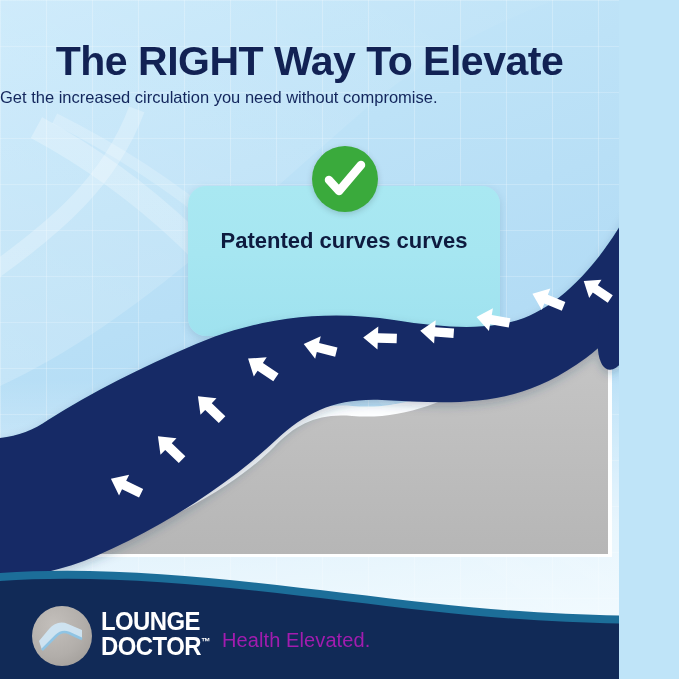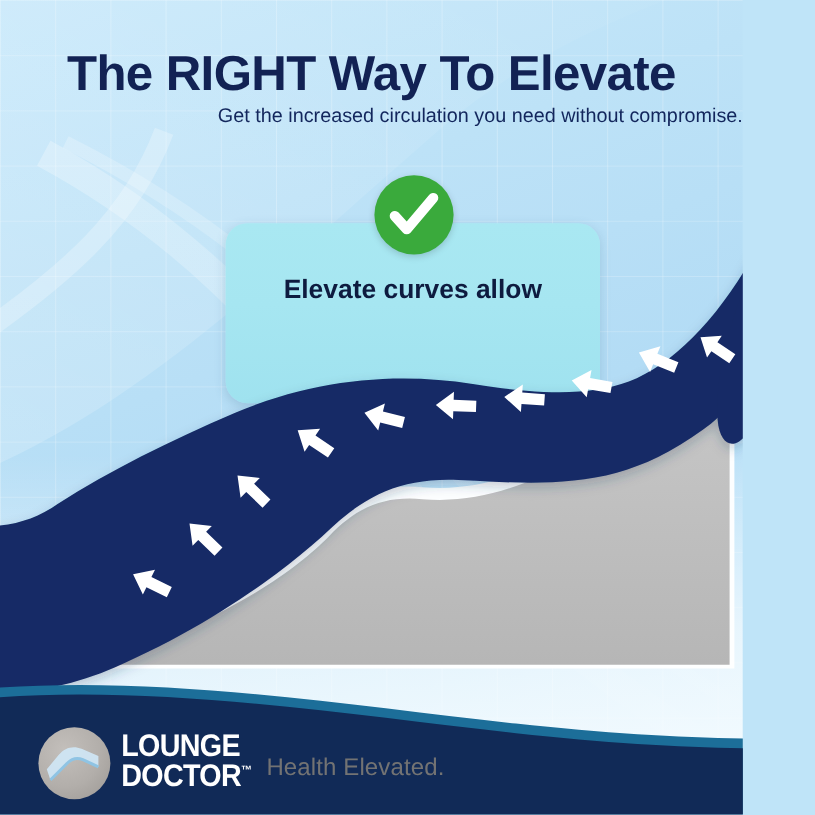--- a/index.html
+++ b/index.html
@@ -30,21 +30,21 @@
     background:linear-gradient(to bottom,rgba(255,255,255,0) 0%,rgba(255,255,255,.55) 48%,rgba(245,252,255,.92) 100%);
   }
 
   
   .headline{
     position:absolute;top:38px;left:0;right:0;text-align:center;
     font-size:41px;font-weight:bold;letter-spacing:-.5px;
     color:#122254;white-space:nowrap;
   }
   .subhead{
-    position:absolute;top:88px;left:0;right:0;text-align:right;
+    position:absolute;top:88px;left:0;right:0;text-align:left;
     font-size:16.5px;font-weight:400;color:#13265c;white-space:nowrap;
   }
 
   
   .callout{
     position:absolute;left:188px;top:186px;width:312px;height:150px;
     border-radius:18px;
     background:linear-gradient(180deg,#a9e8f2 0%,#a6e6f1 45%,#9fe2ef 100%);
     box-shadow:0 3px 9px rgba(40,90,120,.18);
   }
@@ -72,21 +72,21 @@
   .logo-mark svg{position:absolute;inset:0;}
   .logo-word{
     position:absolute;left:101px;top:609px;
     color:#ffffff;font-weight:bold;font-size:26px;line-height:.96;
     letter-spacing:-.6px;
     transform:scaleX(.92);transform-origin:left top;
   }
   .logo-word .tm{font-size:10px;vertical-align:super;letter-spacing:0;}
   .tagline{
     position:absolute;left:222px;top:629px;
-    color:#737373;font-size:20px;font-weight:400;letter-spacing:.1px;
+    color:#a21caf;font-size:20px;font-weight:400;letter-spacing:.1px;
   }
 </style>
 </head>
 <body>
 
 <div id="stage">
 
   <div class="bg-base"></div>
   <div class="bg-grid"></div>
 
@@ -203,21 +203,21 @@
     </g>
   </svg>
 
   <div class="check-badge">
     <svg viewBox="0 0 66 66">
       <path d="M 17 34 L 27 45 L 49 19" stroke="#ffffff" stroke-width="8.5" fill="none" stroke-linecap="round" stroke-linejoin="round"></path>
     </svg>
   </div>
 
   <div class="callout-text">
-    <div>Elevate curves allow</div>
+    <div>Patented curves curves</div>
   </div>
 
   <svg class="footer-wave" viewBox="0 0 679 120" preserveAspectRatio="none">
     <path d="M 0 14 C 140 4 300 30 430 44 C 530 55 610 58 679 56 L 679 120 L 0 120 Z" fill="#1c6e99"></path>
     <path d="M 0 22 C 140 12 300 38 430 52 C 530 63 610 66 679 64 L 679 120 L 0 120 Z" fill="#112a57"></path>
   </svg>
 
   <div class="logo-mark">
     <svg viewBox="0 0 60 60">
       <path d="M 10 44 L 24 30 C 28 26 32 25 37 27 L 50 33 L 50 24 L 36 18

